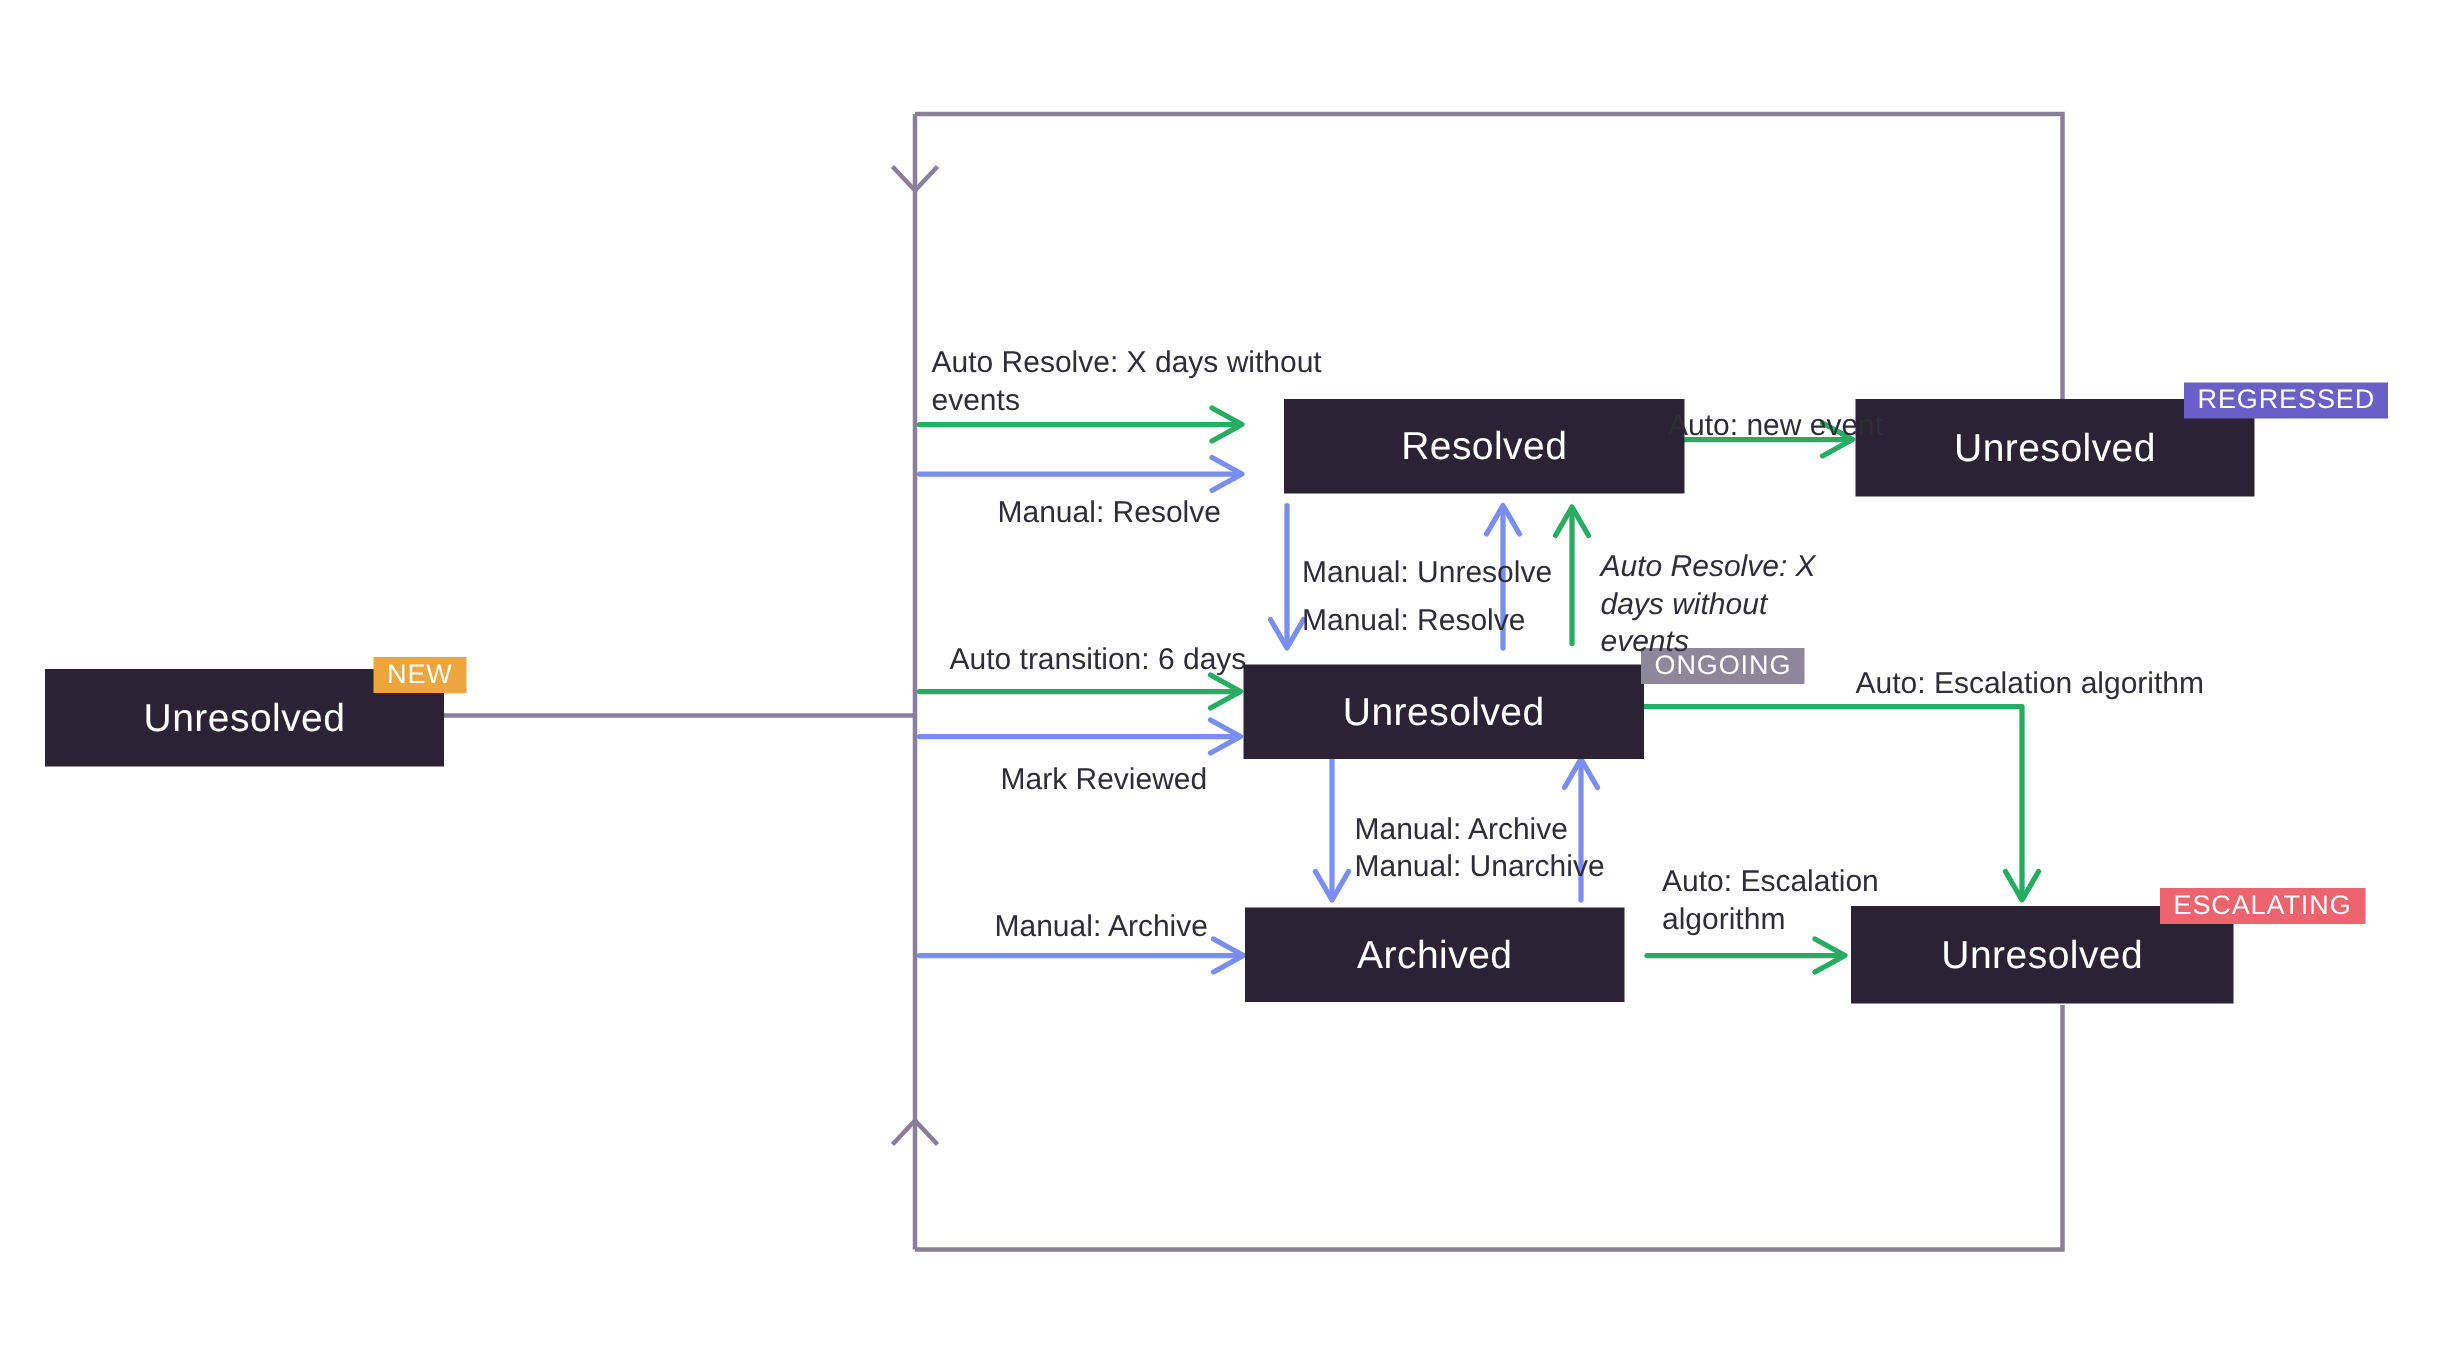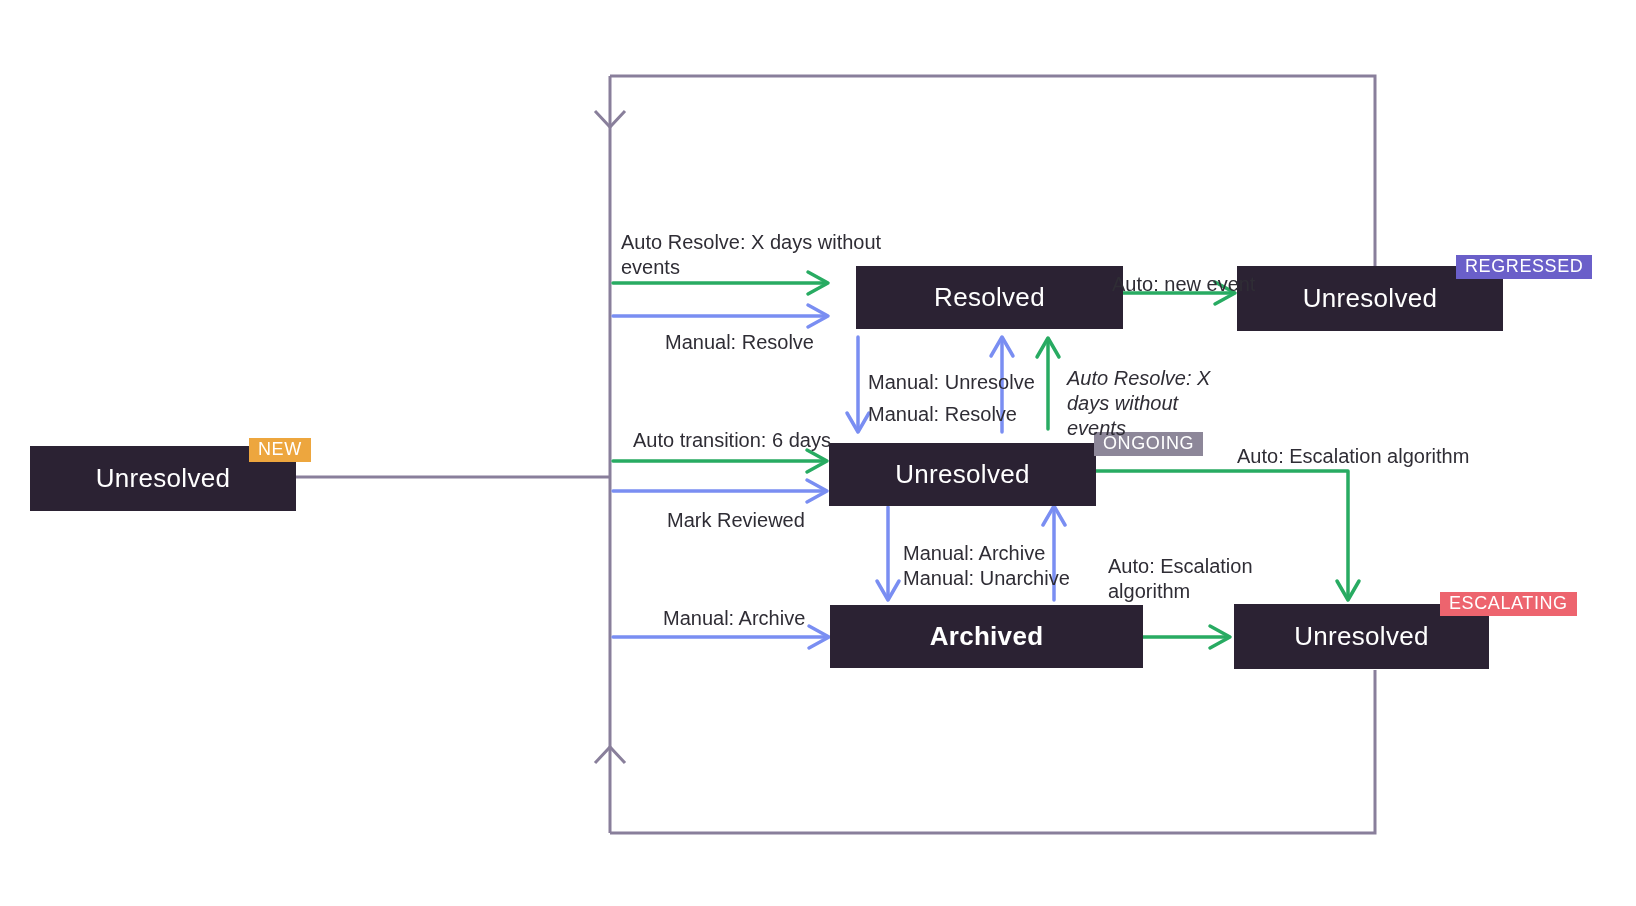--- a/index.html
+++ b/index.html
@@ -26,39 +26,39 @@
   .badge-escalating{background:var(--badge-escalating);}
   .lbl{
     position:absolute;color:var(--label-text);font-size:20px;line-height:1.25;
     white-space:pre-line;font-weight:500;
   }
   .lbl-wide{line-height:32px;}
   
   #node-new{left:30px;top:446px;width:266px;height:65px;}
   #node-resolved{left:829px;top:266px;width:267px;height:63px;margin-left:27px;}
   #node-ongoing{left:829px;top:443px;width:267px;height:63px;}
-  #node-archived{left:830px;top:605px;width:313px;height:63px;font-weight:bold;}
+  #node-archived{left:830px;top:605px;width:253px;height:63px;}
   #node-regressed{left:1237px;top:266px;width:266px;height:65px;}
   #node-escalating{left:1234px;top:604px;width:255px;height:65px;}
   
   #badge-new{left:249px;top:438px;}
   #badge-ongoing{left:1049px;top:432px;margin-left:45px;}
   #badge-regressed{left:1456px;top:255px;}
   #badge-escalating{left:1440px;top:592px;}
   
   #lbl-auto-resolve-top{left:621px;top:230px;}
   #lbl-manual-resolve-top{left:665px;top:330px;}
   #lbl-auto-transition{left:633px;top:428px;}
   #lbl-mark-reviewed{left:667px;top:508px;}
   #lbl-manual-archive-left{left:663px;top:606px;}
   #lbl-auto-new-event{left:1112px;top:272px;}
   #lbl-manual-unresolve{left:868px;top:366px;}
   #lbl-auto-resolve-mid{left:1067px;top:366px;font-style:italic;}
   #lbl-manual-archive-unarchive{left:903px;top:541px;}
-  #lbl-auto-escalation-bottom{left:1108px;top:554px;}
+  #lbl-auto-escalation-bottom{left:1108px;top:576px;}
   #lbl-auto-escalation-top{left:1237px;top:444px;}
   
   .p{stroke:var(--purple);stroke-width:3;fill:none;}
   .g{stroke:var(--green);stroke-width:3.5;fill:none;stroke-linecap:round;stroke-linejoin:round;}
   .b{stroke:var(--blue);stroke-width:3.5;fill:none;stroke-linecap:round;stroke-linejoin:round;}
 </style>
 </head>
 <body>
 
 <div id="canvas">

